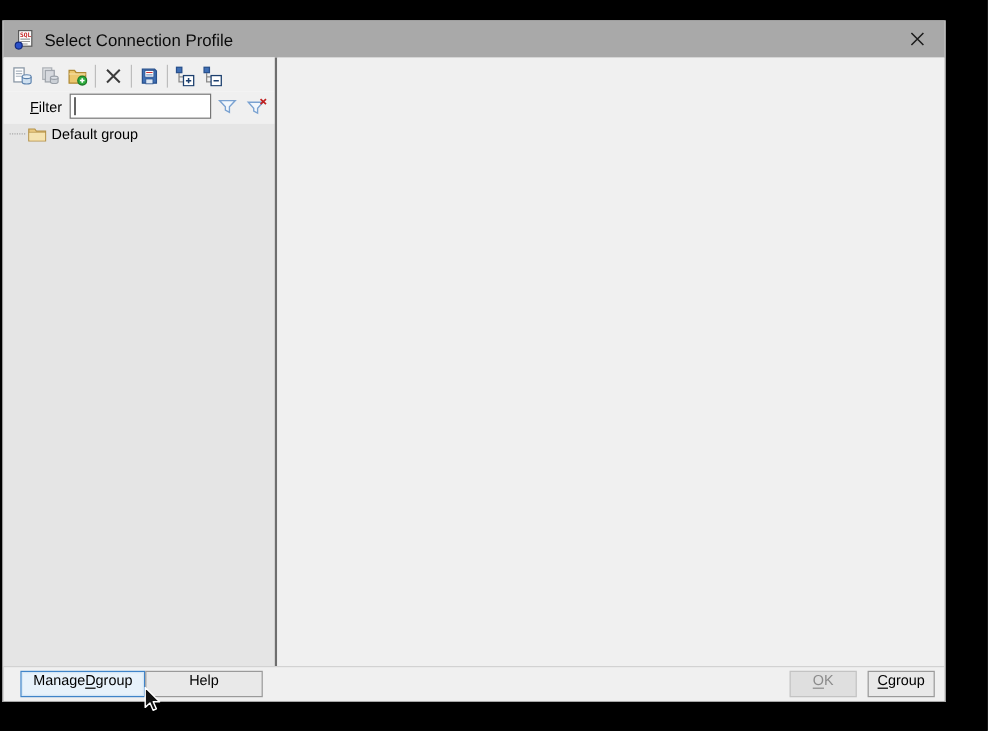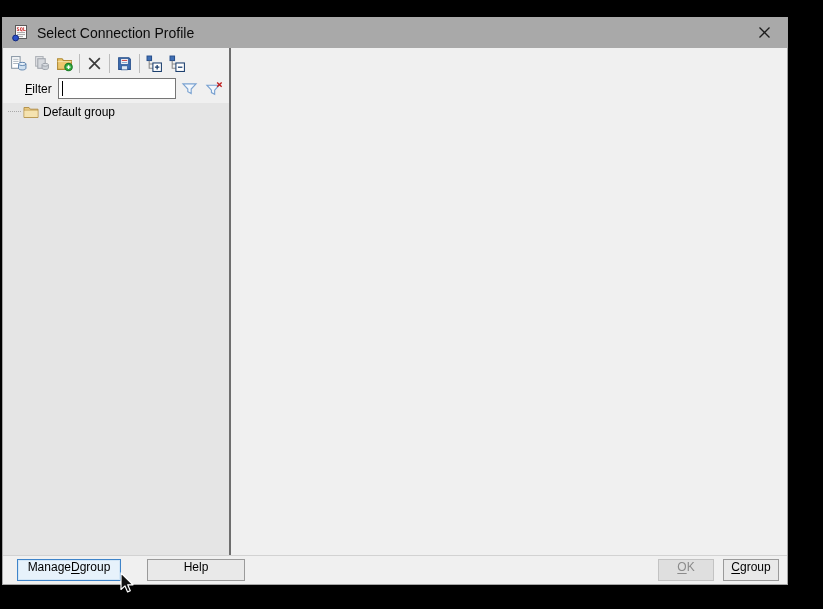--- a/index.html
+++ b/index.html
@@ -58,21 +58,21 @@
   .footer {
     height:29px; flex:0 0 29px; background:#f0f0f0; border-top:1px solid #d2d2d2;
     display:flex; align-items:center; padding:0 8px;
   }
   .btn {
     height:22px; font-family:"Liberation Sans", sans-serif; font-size:12px; color:#000;
     background:#e9e9e9; border:1px solid #9a9a9a; display:flex; justify-content:center;
   }
   .btn u { text-decoration:underline; text-underline-offset:2px; }
   .btn-manage { width:104px; margin-left:6px; background:#e7f2fb; border:1px solid #3f84c9; box-shadow:0 0 0 1px #d3e6f6 inset; }
-  .btn-help { width:98px; margin-left:26px; }
+  .btn-help { width:98px; margin-left:0; }
   .btn-ok { width:56px; margin-left:auto; background:#dfdfdf; border:1px solid #c3c3c3; color:#8b8b8b; }
   .btn-cancel { width:56px; margin-left:9px; }
 
   .cursor { position:absolute; left:119px; top:572px; width:16px; height:23px; }
 </style>
 </head>
 <body>
 
 <div class="screen">
   <div class="dialog">

